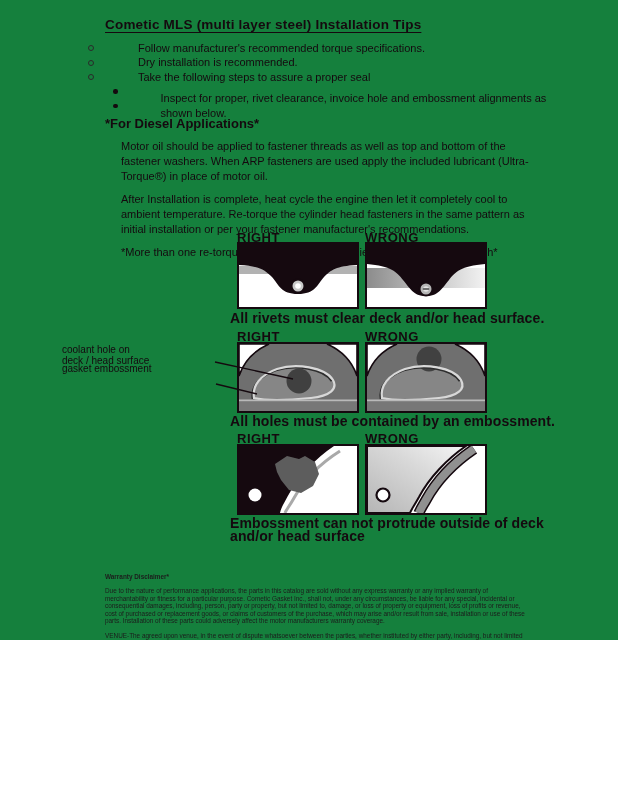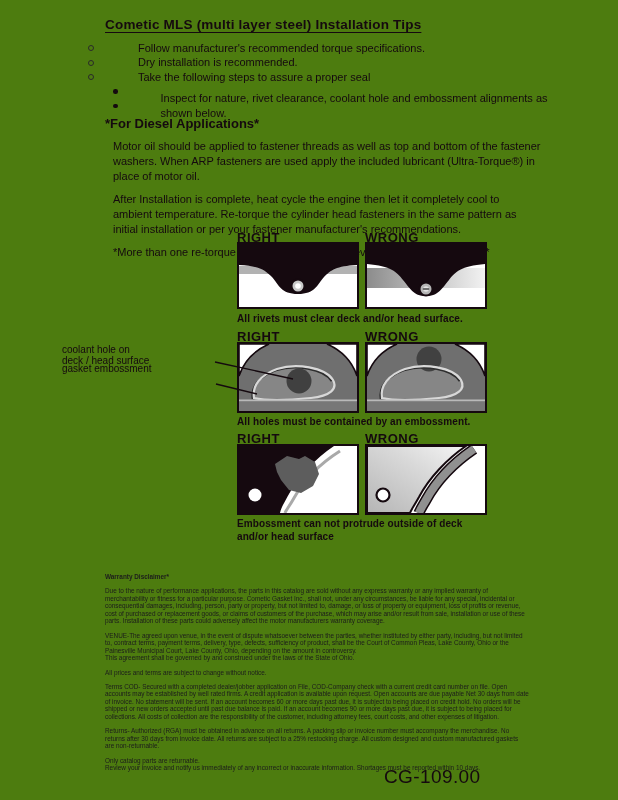--- a/index.html
+++ b/index.html
@@ -1,33 +1,33 @@
 <!DOCTYPE html>
 <html><head>
 <meta charset="utf-8">
 <style>
   html,body{margin:0;padding:0;background:#fff;}
-  .page{position:relative;width:618px;height:800px;background:#4d7c0f;overflow:hidden;
+  .page{position:relative;width:618px;height:640px;background:#15803d;overflow:hidden;
         font-family:"Liberation Sans",sans-serif;color:#15090f;}
   .title{position:absolute;left:105px;top:17px;font-size:13.5px;font-weight:bold;
          letter-spacing:.2px;text-decoration:underline;text-underline-offset:3px;}
   .tips{position:absolute;left:88px;top:41px;font-size:11px;line-height:14.4px;width:460px;}
   .bullet-row{display:flex;align-items:center;height:14.4px;gap:39px;}
   .ring{flex:0 0 auto;width:4px;height:4px;border:1px solid #2a2a2a;border-radius:50%;margin-right:5px;}
   .sub{margin-left:25px;}
   .dot{flex:0 0 auto;width:4.5px;height:4.5px;background:#15090f;border-radius:50%;margin-right:4px;}
   .diesel{position:absolute;left:105px;top:116px;width:436px;font-size:11px;line-height:15px;}
   .diesel-h{font-size:13px;font-weight:bold;margin:0 0 8px 0;}
-  .diesel p{margin:0 0 8px 8px;}
+  .diesel p{margin:0 0 8px 16px;}
   .diagrams{position:absolute;left:0;top:228px;width:618px;height:322px;}
   .dlabel{position:absolute;width:122px;text-align:left;font-size:13px;font-weight:bold;letter-spacing:.5px;}
   .dbox{position:absolute;width:118px;height:63px;border:2px solid #15090f;background:#fff;}
   .dbox.tall{height:67px;}
   .dbox svg{display:block;width:100%;height:100%;}
-  .dcaption{position:absolute;left:237px;font-size:10px;font-weight:bold;letter-spacing:.1px;line-height:13px;}
+  .dcaption{position:absolute;left:230px;font-size:14px;font-weight:bold;letter-spacing:.1px;line-height:13px;}
   .pointer-label{position:absolute;font-size:10px;line-height:10.5px;}
   .overlay{position:absolute;left:0;top:0;pointer-events:none;}
   .disclaimer{position:absolute;left:105px;top:573px;width:424px;font-size:6.4px;line-height:7.45px;color:#1c1c1c;}
   .disclaimer .dh{font-weight:bold;margin:0 0 7px 0;}
   .disclaimer p{margin:0 0 7px 0;}
   .disclaimer p.tight{margin:0;}
   .pagenum{position:absolute;left:384px;top:766px;font-size:19px;letter-spacing:.4px;color:#15090f;}
 </style>
 </head>
 <body>
@@ -47,21 +47,21 @@
     </div>
     <div class="bullet-row">
       <span class="ring"></span>
       <span>Take the following steps to assure a proper seal</span>
     </div>
     <div class="bullet-row sub">
       <span class="dot"></span>
     </div>
     <div class="bullet-row sub">
       <span class="dot"></span>
-      <span>Inspect for nature, rivet clearance, coolant hole and embossment alignments as shown below.</span>
+      <span>Inspect for proper, rivet clearance, invoice hole and embossment alignments as shown below.</span>
     </div>
   </div>
 
   <div class="diesel">
     <div class="diesel-h">*For Diesel Applications*</div>
     <p>Motor oil should be applied to fastener threads as well as top and bottom of the fastener washers. When ARP fasteners are used apply the included lubricant (Ultra-Torque®) in place of motor oil.</p>
     <p>After Installation is complete, heat cycle the engine then let it completely cool to ambient temperature. Re-torque the cylinder head fasteners in the same pattern as initial installation or per your fastener manufacturer's recommendations.</p>
     <p>*More than one re-torque may be required to achieve proper fastener stretch*</p>
   </div>
 

